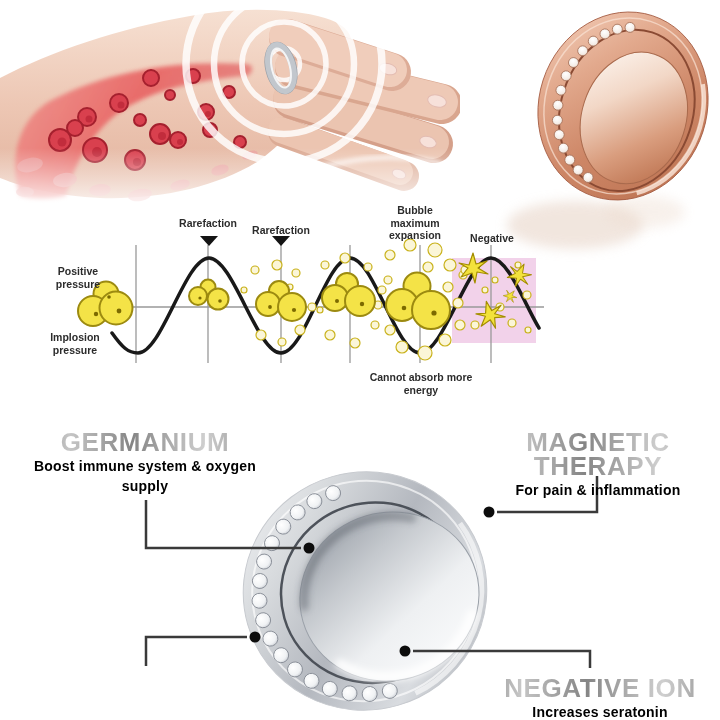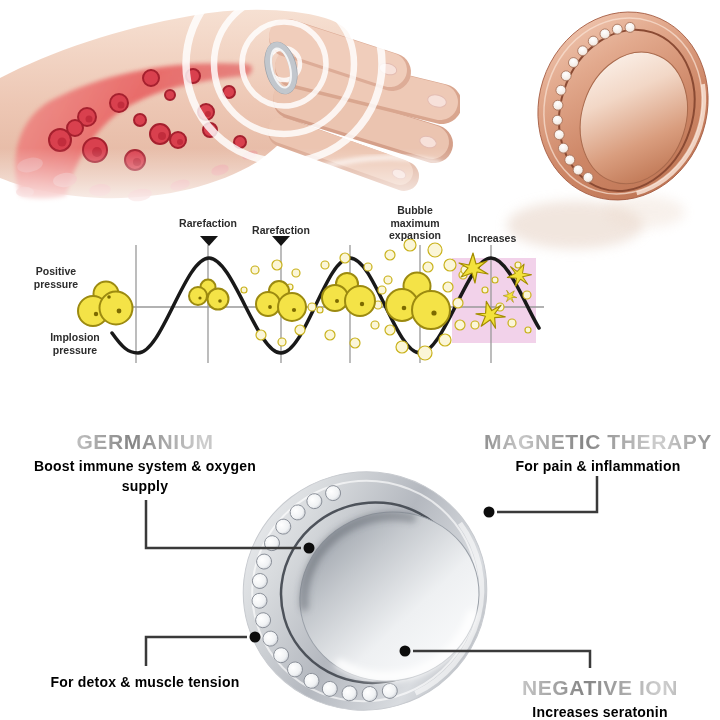--- a/index.html
+++ b/index.html
@@ -8,21 +8,21 @@
     background:#ffffff;
     font-family:"Liberation Sans", sans-serif;
   }
   .stage svg{position:absolute;display:block;}
   .dlabel{
     position:absolute;text-align:center;color:#2c2c2c;
     font-size:10.5px;line-height:12.5px;font-weight:700;
   }
   .feature{position:absolute;text-align:center;}
   .feature-title{
-    font-size:21px;line-height:24px;font-weight:700;letter-spacing:.6px;
+    font-size:26px;line-height:24px;font-weight:700;letter-spacing:.6px;
     color:#8f8f8f;
   }
   @supports ((-webkit-background-clip:text)){
     .feature-title{
       background:linear-gradient(90deg,#6e6e6e 0%,#c6c6c6 22%,#858585 45%,#cfcfcf 72%,#757575 100%);
       -webkit-background-clip:text;
       -webkit-text-fill-color:transparent;
     }
   }
   .feature-desc{
@@ -301,23 +301,24 @@
       <use href="#burst" transform="translate(443,73)"></use>
       <use href="#burst" transform="translate(489,80) scale(0.8) rotate(25)"></use>
       <use href="#burst" transform="translate(460,120) scale(0.95) rotate(-15)"></use>
       <use href="#burst" transform="translate(480,101) scale(0.45) rotate(40)"></use>
     </g>
   </svg>
 
   <div class="dlabel" style="left:163px;top:217px;width:90px">Rarefaction</div>
   <div class="dlabel" style="left:236px;top:224px;width:90px">Rarefaction</div>
   <div class="dlabel" style="left:377px;top:204px;width:76px">Bubble maximum expansion</div>
-  <div class="dlabel" style="left:452px;top:232px;width:80px">Increases</div>
-  <div class="dlabel" style="left:25px;top:265px;width:62px">Positive pressure</div>
+  <div class="dlabel" style="left:452px;top:232px;width:80px">Negative</div>
+  <div class="dlabel" style="left:47px;top:265px;width:62px">Positive pressure</div>
   <div class="dlabel" style="left:42px;top:331px;width:66px">Implosion pressure</div>
+  <div class="dlabel" style="left:363px;top:371px;width:116px">Cannot absorb more energy</div>
 
   <svg style="left:215px;top:450px" width="300" height="272" viewBox="0 0 300 272">
     <defs>
       <linearGradient id="silOut" x1="0" y1="0" x2="1" y2="1">
         <stop offset="0" stop-color="#f4f5f7"></stop>
           <stop offset="0.25" stop-color="#d7dadd"></stop>
         <stop offset="0.5" stop-color="#b4b8bf"></stop>
           <stop offset="0.75" stop-color="#d9dce0"></stop>
         <stop offset="1" stop-color="#9fa3aa"></stop>
       </linearGradient>
@@ -387,21 +388,20 @@
     <div class="feature-title">GERMANIUM</div>
     <div class="feature-desc">Boost immune system &amp; oxygen supply</div>
   </div>
 
   <div class="feature" style="left:460px;top:430px;width:276px">
     <div class="feature-title">MAGNETIC THERAPY</div>
     <div class="feature-desc">For pain &amp; inflammation</div>
   </div>
 
   <div class="feature" style="left:10px;top:670px;width:270px">
-    <div class="feature-desc">For detox &amp; muscle tension</div>
   </div>
 
   <div class="feature" style="left:458px;top:676px;width:284px">
     <div class="feature-title">NEGATIVE ION</div>
     <div class="feature-desc">Increases seratonin</div>
   </div>
 
 </div>
 
 </body></html>

